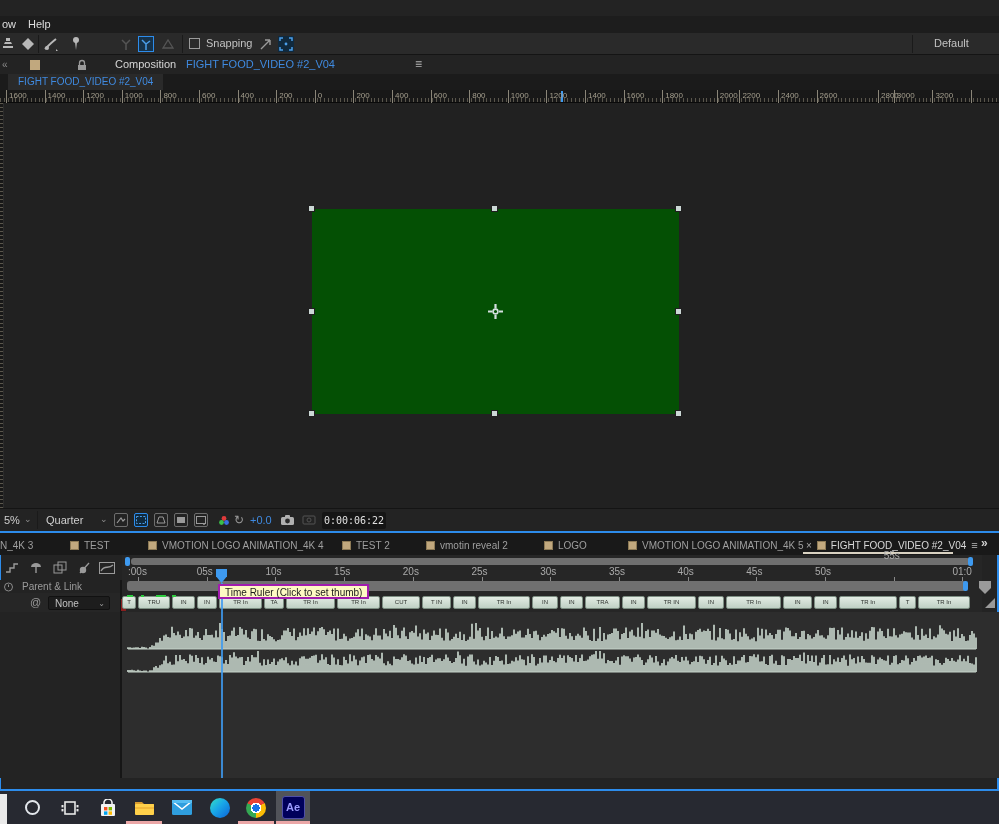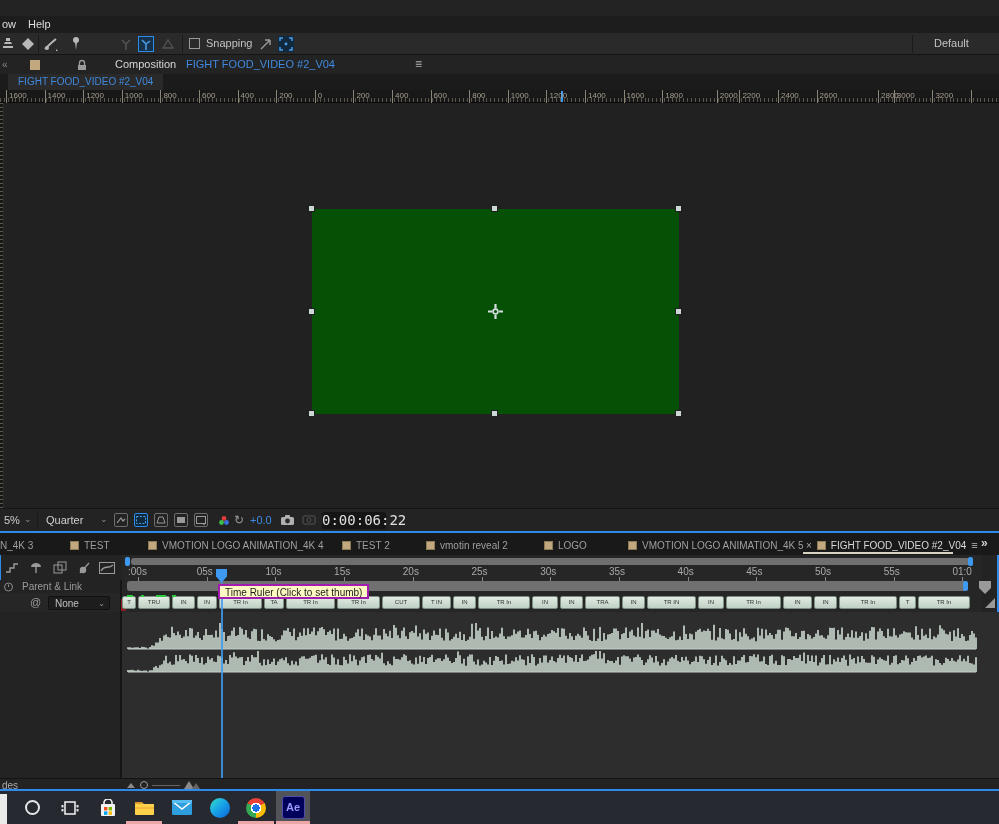--- a/index.html
+++ b/index.html
@@ -258,21 +258,21 @@
           <circle cx="7.5" cy="7" r="2.4" fill="#2a2a2a"></circle>
         </svg>
       </span>
     <span class="abs" style="left:302px;top:5px;opacity:.4">
       <svg width="14" height="12">
           <rect x="1" y="2" width="12" height="8" rx="1" stroke="#9a9a9a" fill="none"></rect>
           <circle cx="7" cy="6" r="2" stroke="#9a9a9a" fill="none"></circle>
         </svg>
       </span>
     <span class="abs" style="left:322px;top:3px;width:64px;height:17px;background:#151515;border-radius:2px;
-          font-family:'DejaVu Sans Mono',monospace;font-size:14px;color:#e0e0e0;text-align:center;line-height:17px">0:00:06:22</span>
+          font-family:'DejaVu Sans Mono',monospace;font-size:10px;color:#e0e0e0;text-align:center;line-height:17px">0:00:06:22</span>
   </div>
 
   <div class="abs blueline" style="left:0;top:531px;width:999px;height:2px"></div>
   <div class="abs blueline" style="left:0;top:533px;width:1px;height:258px"></div>
   <div class="abs blueline" style="left:997px;top:533px;width:2px;height:258px"></div>
 
   <div class="abs tl-tabs" id="tl-tabs">
     <div class="abs" style="left:803px;top:19px;width:150px;height:2px;background:#d9d2c2"></div>
     <span class="abs" style="left:981px;top:3px;font-size:12px;color:#d0d0d0;font-weight:bold">»</span>
   <div class="tl-tab" style="left: 0px;">
@@ -362,21 +362,21 @@
       <span class="tlabel txt" style="left: 540.2px; top: 566px;">30s</span>
       <span class="ttick" style="left: 550.2px; top: 577px;"></span>
       <span class="tlabel txt" style="left: 608.9px; top: 566px;">35s</span>
       <span class="ttick" style="left: 618.9px; top: 577px;"></span>
       <span class="tlabel txt" style="left: 677.6px; top: 566px;">40s</span>
       <span class="ttick" style="left: 687.6px; top: 577px;"></span>
       <span class="tlabel txt" style="left: 746.3px; top: 566px;">45s</span>
       <span class="ttick" style="left: 756.3px; top: 577px;"></span>
       <span class="tlabel txt" style="left: 815px; top: 566px;">50s</span>
       <span class="ttick" style="left: 825px; top: 577px;"></span>
-      <span class="tlabel txt" style="left: 883.7px; top: 566px;">55s</span>
+      <span class="tlabel txt" style="left: 883.7px; top: 550px;">55s</span>
       <span class="ttick" style="left: 893.7px; top: 577px;"></span>
       <span class="tlabel txt" style="left: 952.4px; top: 566px;">01:0</span>
       <span class="ttick" style="left: 962.4px; top: 577px;"></span>
     </div>
 
   <div class="grab-bar" style="left:127px;top:581px;width:839px;height:10px;background:#707070"></div>
   <div class="bluecap" style="left:963px;top:581px;height:10px"></div>
   <span class="abs" style="left:978px;top:580px">
     <svg width="14" height="15">
         <path d="M1 1h12v7l-6 6-6-6z" fill="#9a9a9a"></path>
@@ -446,28 +446,20 @@
   <div class="abs trackarea"></div>
   <div class="abs leftcol"></div>
 
   <svg class="abs" id="wf-svg" style="left:122px;top:614px" width="860" height="60">
       <path d="M6,35V33.3 M8,35V33.2 M10,35V33.8 M12,35V33.6 M14,35V33.3 M16,35V33.2 M18,35V33.9 M20,35V32.7 M22,35V33.1 M24,35V33.4 M26,35V35.0 M28,35V33.0 M30,35V31.3 M32,35V31.8 M34,35V28.5 M36,35V28.6 M38,35V23.9 M40,35V26.7 M42,35V21.4 M44,35V20.5 M46,35V23.0 M48,35V23.6 M50,35V12.7 M52,35V19.1 M54,35V21.2 M56,35V17.6 M58,35V20.7 M60,35V23.9 M62,35V22.5 M64,35V16.1 M66,35V22.2 M68,35V14.0 M70,35V14.6 M72,35V23.8 M74,35V21.5 M76,35V17.9 M78,35V24.0 M80,35V25.9 M82,35V21.3 M84,35V15.0 M86,35V20.9 M88,35V20.9 M90,35V20.8 M92,35V23.4 M94,35V16.6 M96,35V23.3 M98,35V9.0 M100,35V14.9 M102,35V18.0 M104,35V26.9 M106,35V22.1 M108,35V21.6 M110,35V16.7 M112,35V13.5 M114,35V22.1 M116,35V20.9 M118,35V13.0 M120,35V14.7 M122,35V20.5 M124,35V15.9 M126,35V23.4 M128,35V25.0 M130,35V17.2 M132,35V14.8 M134,35V15.3 M136,35V26.7 M138,35V26.9 M140,35V15.3 M142,35V25.1 M144,35V26.5 M146,35V20.2 M148,35V22.1 M150,35V23.0 M152,35V25.2 M154,35V27.2 M156,35V26.0 M158,35V25.6 M160,35V21.3 M162,35V16.4 M164,35V16.6 M166,35V13.9 M168,35V18.1 M170,35V22.1 M172,35V14.6 M174,35V26.2 M176,35V22.9 M178,35V18.6 M180,35V21.8 M182,35V14.2 M184,35V21.2 M186,35V14.3 M188,35V20.1 M190,35V17.5 M192,35V13.4 M194,35V21.3 M196,35V17.2 M198,35V14.1 M200,35V13.0 M202,35V15.3 M204,35V21.1 M206,35V17.9 M208,35V16.5 M210,35V20.0 M212,35V14.6 M214,35V26.5 M216,35V14.5 M218,35V25.0 M220,35V24.8 M222,35V19.7 M224,35V22.2 M226,35V26.7 M228,35V24.6 M230,35V23.9 M232,35V22.8 M234,35V18.6 M236,35V15.3 M238,35V22.3 M240,35V14.4 M242,35V26.0 M244,35V20.3 M246,35V21.5 M248,35V22.5 M250,35V26.3 M252,35V20.7 M254,35V14.3 M256,35V21.4 M258,35V21.6 M260,35V25.4 M262,35V15.0 M264,35V19.5 M266,35V22.3 M268,35V16.7 M270,35V23.9 M272,35V11.0 M274,35V13.7 M276,35V21.3 M278,35V24.2 M280,35V16.8 M282,35V13.4 M284,35V22.2 M286,35V24.9 M288,35V18.3 M290,35V17.1 M292,35V18.8 M294,35V11.5 M296,35V22.4 M298,35V19.2 M300,35V25.4 M302,35V15.4 M304,35V19.7 M306,35V18.5 M308,35V26.0 M310,35V21.8 M312,35V16.4 M314,35V20.8 M316,35V20.9 M318,35V14.5 M320,35V23.7 M322,35V26.5 M324,35V14.8 M326,35V18.4 M328,35V26.4 M330,35V25.0 M332,35V22.8 M334,35V19.7 M336,35V24.1 M338,35V17.7 M340,35V25.9 M342,35V20.2 M344,35V27.1 M346,35V25.8 M348,35V22.8 M350,35V9.7 M352,35V24.8 M354,35V9.0 M356,35V16.5 M358,35V14.1 M360,35V22.8 M362,35V26.3 M364,35V21.9 M366,35V13.6 M368,35V25.1 M370,35V17.1 M372,35V23.7 M374,35V22.5 M376,35V23.5 M378,35V19.6 M380,35V13.7 M382,35V22.2 M384,35V25.1 M386,35V22.5 M388,35V22.5 M390,35V21.3 M392,35V15.5 M394,35V19.8 M396,35V17.6 M398,35V16.6 M400,35V23.6 M402,35V23.5 M404,35V21.0 M406,35V14.8 M408,35V20.1 M410,35V24.0 M412,35V17.3 M414,35V16.8 M416,35V20.7 M418,35V26.2 M420,35V23.1 M422,35V20.8 M424,35V22.6 M426,35V20.1 M428,35V19.3 M430,35V16.0 M432,35V17.2 M434,35V18.7 M436,35V13.9 M438,35V22.9 M440,35V14.2 M442,35V14.8 M444,35V21.7 M446,35V24.8 M448,35V19.0 M450,35V22.3 M452,35V25.9 M454,35V21.8 M456,35V19.8 M458,35V21.5 M460,35V23.7 M462,35V13.6 M464,35V16.9 M466,35V21.5 M468,35V25.9 M470,35V27.0 M472,35V14.8 M474,35V27.1 M476,35V24.6 M478,35V12.9 M480,35V26.9 M482,35V19.1 M484,35V25.5 M486,35V20.4 M488,35V20.1 M490,35V19.1 M492,35V14.5 M494,35V14.6 M496,35V17.1 M498,35V25.3 M500,35V20.0 M502,35V18.9 M504,35V13.4 M506,35V23.9 M508,35V17.6 M510,35V15.8 M512,35V21.6 M514,35V22.7 M516,35V13.6 M518,35V22.7 M520,35V9.0 M522,35V24.2 M524,35V17.1 M526,35V15.5 M528,35V23.0 M530,35V16.5 M532,35V16.5 M534,35V18.7 M536,35V14.9 M538,35V20.5 M540,35V21.8 M542,35V22.0 M544,35V23.7 M546,35V25.1 M548,35V23.3 M550,35V22.3 M552,35V17.4 M554,35V26.2 M556,35V25.8 M558,35V22.5 M560,35V26.1 M562,35V11.5 M564,35V20.0 M566,35V25.1 M568,35V19.6 M570,35V20.3 M572,35V25.4 M574,35V17.8 M576,35V15.9 M578,35V14.7 M580,35V17.8 M582,35V16.4 M584,35V16.9 M586,35V14.7 M588,35V17.1 M590,35V25.8 M592,35V10.8 M594,35V26.4 M596,35V23.2 M598,35V14.1 M600,35V24.2 M602,35V25.3 M604,35V15.1 M606,35V15.7 M608,35V19.5 M610,35V25.8 M612,35V24.9 M614,35V15.5 M616,35V27.2 M618,35V18.3 M620,35V22.8 M622,35V14.3 M624,35V19.8 M626,35V22.2 M628,35V25.4 M630,35V24.6 M632,35V23.3 M634,35V27.2 M636,35V13.7 M638,35V21.4 M640,35V14.7 M642,35V24.4 M644,35V15.4 M646,35V21.2 M648,35V18.9 M650,35V21.1 M652,35V24.8 M654,35V19.9 M656,35V15.7 M658,35V15.8 M660,35V25.8 M662,35V17.5 M664,35V13.4 M666,35V13.9 M668,35V16.4 M670,35V22.3 M672,35V22.3 M674,35V19.1 M676,35V25.0 M678,35V23.0 M680,35V17.1 M682,35V16.7 M684,35V25.3 M686,35V20.0 M688,35V21.2 M690,35V24.6 M692,35V23.0 M694,35V19.5 M696,35V16.1 M698,35V21.4 M700,35V21.2 M702,35V23.6 M704,35V24.7 M706,35V21.3 M708,35V13.7 M710,35V13.9 M712,35V13.7 M714,35V25.4 M716,35V15.9 M718,35V20.5 M720,35V13.6 M722,35V25.8 M724,35V23.1 M726,35V19.4 M728,35V23.2 M730,35V16.2 M732,35V23.8 M734,35V17.5 M736,35V23.8 M738,35V21.9 M740,35V18.3 M742,35V26.8 M744,35V19.3 M746,35V24.7 M748,35V16.8 M750,35V13.1 M752,35V13.2 M754,35V25.5 M756,35V17.6 M758,35V14.6 M760,35V16.9 M762,35V22.2 M764,35V24.0 M766,35V14.7 M768,35V22.2 M770,35V22.5 M772,35V14.2 M774,35V21.2 M776,35V23.6 M778,35V20.4 M780,35V19.8 M782,35V17.2 M784,35V18.2 M786,35V18.6 M788,35V18.5 M790,35V23.5 M792,35V25.5 M794,35V12.2 M796,35V21.1 M798,35V25.7 M800,35V14.7 M802,35V21.7 M804,35V20.6 M806,35V24.0 M808,35V14.6 M810,35V25.2 M812,35V22.2 M814,35V23.5 M816,35V20.4 M818,35V11.3 M820,35V14.5 M822,35V16.2 M824,35V19.8 M826,35V20.6 M828,35V17.8 M830,35V27.1 M832,35V16.2 M834,35V22.4 M836,35V14.2 M838,35V24.0 M840,35V19.9 M842,35V22.3 M844,35V26.9 M846,35V26.5 M848,35V20.9 M850,35V16.9 M852,35V19.5 M854,35V23.6 " stroke="#c5d3c9" stroke-width="1.7" fill="none"></path>
       <path d="M6,35 H854" stroke="#c5d3c9" stroke-width="1"></path>
       <path d="M6,58V55.9 M8,58V56.1 M10,58V55.7 M12,58V56.2 M14,58V56.8 M16,58V55.7 M18,58V56.6 M20,58V56.9 M22,58V56.4 M24,58V56.5 M26,58V58.0 M28,58V56.3 M30,58V56.2 M32,58V53.3 M34,58V51.9 M36,58V53.7 M38,58V51.2 M40,58V50.3 M42,58V46.6 M44,58V41.7 M46,58V49.2 M48,58V47.7 M50,58V50.7 M52,58V50.5 M54,58V41.1 M56,58V47.2 M58,58V41.1 M60,58V45.8 M62,58V45.0 M64,58V47.1 M66,58V49.3 M68,58V40.5 M70,58V41.7 M72,58V47.8 M74,58V41.1 M76,58V44.1 M78,58V49.0 M80,58V43.2 M82,58V50.5 M84,58V49.0 M86,58V42.7 M88,58V45.4 M90,58V43.9 M92,58V47.6 M94,58V48.1 M96,58V41.5 M98,58V42.2 M100,58V43.2 M102,58V49.5 M104,58V46.0 M106,58V50.0 M108,58V41.0 M110,58V43.5 M112,58V38.3 M114,58V42.6 M116,58V44.2 M118,58V43.2 M120,58V42.9 M122,58V51.0 M124,58V47.0 M126,58V42.9 M128,58V47.5 M130,58V41.1 M132,58V43.3 M134,58V43.2 M136,58V37.0 M138,58V48.8 M140,58V51.4 M142,58V45.3 M144,58V50.9 M146,58V45.4 M148,58V50.0 M150,58V47.9 M152,58V44.6 M154,58V50.9 M156,58V47.6 M158,58V45.2 M160,58V44.3 M162,58V46.2 M164,58V43.3 M166,58V49.3 M168,58V51.2 M170,58V46.7 M172,58V50.6 M174,58V47.4 M176,58V51.5 M178,58V44.3 M180,58V42.4 M182,58V42.2 M184,58V44.7 M186,58V44.7 M188,58V43.8 M190,58V42.1 M192,58V41.5 M194,58V40.7 M196,58V48.8 M198,58V46.2 M200,58V40.2 M202,58V45.4 M204,58V43.2 M206,58V50.1 M208,58V51.1 M210,58V40.4 M212,58V43.5 M214,58V50.5 M216,58V45.3 M218,58V51.1 M220,58V51.2 M222,58V42.7 M224,58V45.9 M226,58V49.5 M228,58V40.2 M230,58V47.3 M232,58V41.5 M234,58V45.5 M236,58V51.3 M238,58V46.5 M240,58V43.2 M242,58V42.6 M244,58V48.9 M246,58V41.0 M248,58V40.5 M250,58V45.1 M252,58V46.6 M254,58V41.0 M256,58V42.7 M258,58V44.6 M260,58V38.8 M262,58V49.2 M264,58V51.2 M266,58V47.2 M268,58V49.7 M270,58V51.3 M272,58V42.6 M274,58V45.1 M276,58V45.1 M278,58V45.8 M280,58V43.2 M282,58V40.2 M284,58V41.4 M286,58V47.1 M288,58V46.3 M290,58V49.5 M292,58V50.4 M294,58V43.6 M296,58V49.7 M298,58V41.7 M300,58V48.1 M302,58V43.1 M304,58V50.1 M306,58V44.1 M308,58V43.0 M310,58V40.7 M312,58V48.0 M314,58V45.6 M316,58V44.2 M318,58V44.3 M320,58V47.1 M322,58V45.2 M324,58V40.6 M326,58V43.5 M328,58V47.1 M330,58V48.9 M332,58V47.9 M334,58V44.0 M336,58V37.6 M338,58V41.2 M340,58V49.6 M342,58V44.8 M344,58V51.7 M346,58V42.5 M348,58V40.4 M350,58V40.4 M352,58V47.5 M354,58V50.4 M356,58V45.5 M358,58V51.6 M360,58V50.4 M362,58V46.7 M364,58V48.6 M366,58V50.4 M368,58V43.0 M370,58V50.9 M372,58V46.7 M374,58V41.9 M376,58V43.0 M378,58V47.0 M380,58V46.4 M382,58V50.5 M384,58V40.5 M386,58V50.0 M388,58V49.4 M390,58V46.7 M392,58V47.6 M394,58V43.2 M396,58V46.5 M398,58V41.3 M400,58V45.3 M402,58V45.7 M404,58V51.3 M406,58V42.2 M408,58V49.1 M410,58V40.2 M412,58V43.1 M414,58V51.4 M416,58V49.7 M418,58V44.1 M420,58V48.6 M422,58V41.4 M424,58V41.4 M426,58V48.4 M428,58V46.0 M430,58V42.6 M432,58V47.1 M434,58V48.2 M436,58V44.0 M438,58V40.8 M440,58V44.0 M442,58V41.6 M444,58V48.7 M446,58V41.3 M448,58V43.1 M450,58V43.9 M452,58V47.6 M454,58V40.9 M456,58V48.1 M458,58V44.0 M460,58V40.4 M462,58V47.0 M464,58V46.8 M466,58V45.4 M468,58V42.2 M470,58V40.8 M472,58V40.3 M474,58V37.1 M476,58V44.8 M478,58V37.0 M480,58V44.4 M482,58V39.2 M484,58V49.3 M486,58V45.9 M488,58V47.1 M490,58V47.1 M492,58V48.9 M494,58V46.6 M496,58V42.9 M498,58V50.7 M500,58V42.5 M502,58V41.3 M504,58V42.3 M506,58V42.3 M508,58V44.6 M510,58V47.8 M512,58V43.4 M514,58V43.1 M516,58V40.4 M518,58V43.3 M520,58V46.0 M522,58V51.1 M524,58V48.4 M526,58V45.2 M528,58V41.3 M530,58V43.4 M532,58V48.4 M534,58V42.0 M536,58V47.5 M538,58V51.6 M540,58V49.1 M542,58V45.3 M544,58V51.2 M546,58V47.4 M548,58V44.4 M550,58V43.1 M552,58V44.5 M554,58V41.1 M556,58V46.7 M558,58V48.1 M560,58V43.1 M562,58V46.5 M564,58V42.8 M566,58V46.4 M568,58V50.3 M570,58V47.9 M572,58V47.3 M574,58V42.6 M576,58V48.0 M578,58V41.8 M580,58V42.2 M582,58V45.3 M584,58V49.8 M586,58V46.0 M588,58V42.8 M590,58V51.1 M592,58V48.9 M594,58V41.6 M596,58V51.6 M598,58V48.1 M600,58V41.7 M602,58V44.5 M604,58V46.2 M606,58V50.9 M608,58V49.1 M610,58V50.8 M612,58V42.3 M614,58V49.9 M616,58V46.5 M618,58V46.5 M620,58V43.1 M622,58V41.0 M624,58V48.4 M626,58V47.9 M628,58V42.1 M630,58V42.2 M632,58V40.3 M634,58V43.2 M636,58V40.4 M638,58V47.6 M640,58V47.2 M642,58V42.6 M644,58V49.9 M646,58V50.9 M648,58V42.1 M650,58V40.8 M652,58V49.5 M654,58V46.7 M656,58V51.1 M658,58V50.9 M660,58V41.3 M662,58V42.2 M664,58V51.0 M666,58V44.9 M668,58V45.0 M670,58V46.1 M672,58V42.1 M674,58V44.0 M676,58V43.9 M678,58V40.8 M680,58V47.0 M682,58V38.5 M684,58V49.5 M686,58V41.0 M688,58V46.9 M690,58V41.4 M692,58V47.9 M694,58V41.5 M696,58V51.4 M698,58V48.6 M700,58V43.9 M702,58V41.1 M704,58V50.6 M706,58V50.2 M708,58V41.0 M710,58V50.2 M712,58V45.2 M714,58V47.5 M716,58V43.5 M718,58V47.9 M720,58V43.9 M722,58V41.6 M724,58V45.7 M726,58V51.7 M728,58V40.4 M730,58V45.3 M732,58V44.1 M734,58V49.5 M736,58V42.5 M738,58V48.2 M740,58V42.0 M742,58V44.9 M744,58V48.5 M746,58V48.8 M748,58V48.7 M750,58V41.2 M752,58V42.8 M754,58V50.1 M756,58V45.6 M758,58V43.4 M760,58V45.1 M762,58V46.2 M764,58V46.7 M766,58V41.5 M768,58V50.8 M770,58V48.7 M772,58V42.1 M774,58V41.2 M776,58V50.2 M778,58V49.1 M780,58V45.9 M782,58V46.4 M784,58V41.5 M786,58V44.3 M788,58V50.4 M790,58V48.1 M792,58V44.1 M794,58V46.8 M796,58V42.0 M798,58V41.5 M800,58V43.4 M802,58V42.4 M804,58V41.5 M806,58V43.9 M808,58V43.6 M810,58V41.8 M812,58V51.5 M814,58V45.3 M816,58V46.0 M818,58V48.9 M820,58V50.8 M822,58V49.0 M824,58V43.8 M826,58V44.9 M828,58V47.0 M830,58V44.0 M832,58V46.8 M834,58V47.7 M836,58V45.6 M838,58V41.2 M840,58V47.2 M842,58V44.7 M844,58V47.2 M846,58V41.7 M848,58V49.0 M850,58V49.4 M852,58V50.4 M854,58V43.2 " stroke="#c5d3c9" stroke-width="1.7" fill="none"></path>
       <path d="M6,58 H854" stroke="#c5d3c9" stroke-width="1"></path>
     </svg>
 
-  <div class="abs tl-footer">
-    <span class="abs txt" style="left:2px;top:1px">des</span>
-    <span class="abs" style="left:127px;top:4px;width:0;height:0;border-left:4px solid transparent;border-right:4px solid transparent;border-bottom:5px solid #8a8a8a"></span>
-    <span class="abs" style="left:140px;top:2px;width:8px;height:8px;border:1.5px solid #9a9a9a;border-radius:50%"></span>
-    <span class="abs" style="left:152px;top:6px;width:28px;height:1px;background:#666"></span>
-    <span class="abs" style="left:184px;top:2px;width:0;height:0;border-left:5px solid transparent;border-right:5px solid transparent;border-bottom:8px solid #8a8a8a"></span>
-    <span class="abs" style="left:192px;top:4px;width:0;height:0;border-left:4px solid transparent;border-right:4px solid transparent;border-bottom:6px solid #666"></span>
-  </div>
   <div class="abs blueline" style="left:0;top:789px;width:999px;height:2px"></div>
 
   <div class="abs taskbar">
     <div class="abs" style="left:0;top:3px;width:7px;height:30px;background:#eaeaea"></div>
     <div class="tk" style="left:14px">
         <span class="circle-ring"></span>
       </div>
     <div class="tk" style="left:52px">
       <svg width="18" height="16">
           <rect x="4" y="2" width="10" height="12" stroke="#e8e8e8" stroke-width="1.6" fill="none"></rect>

